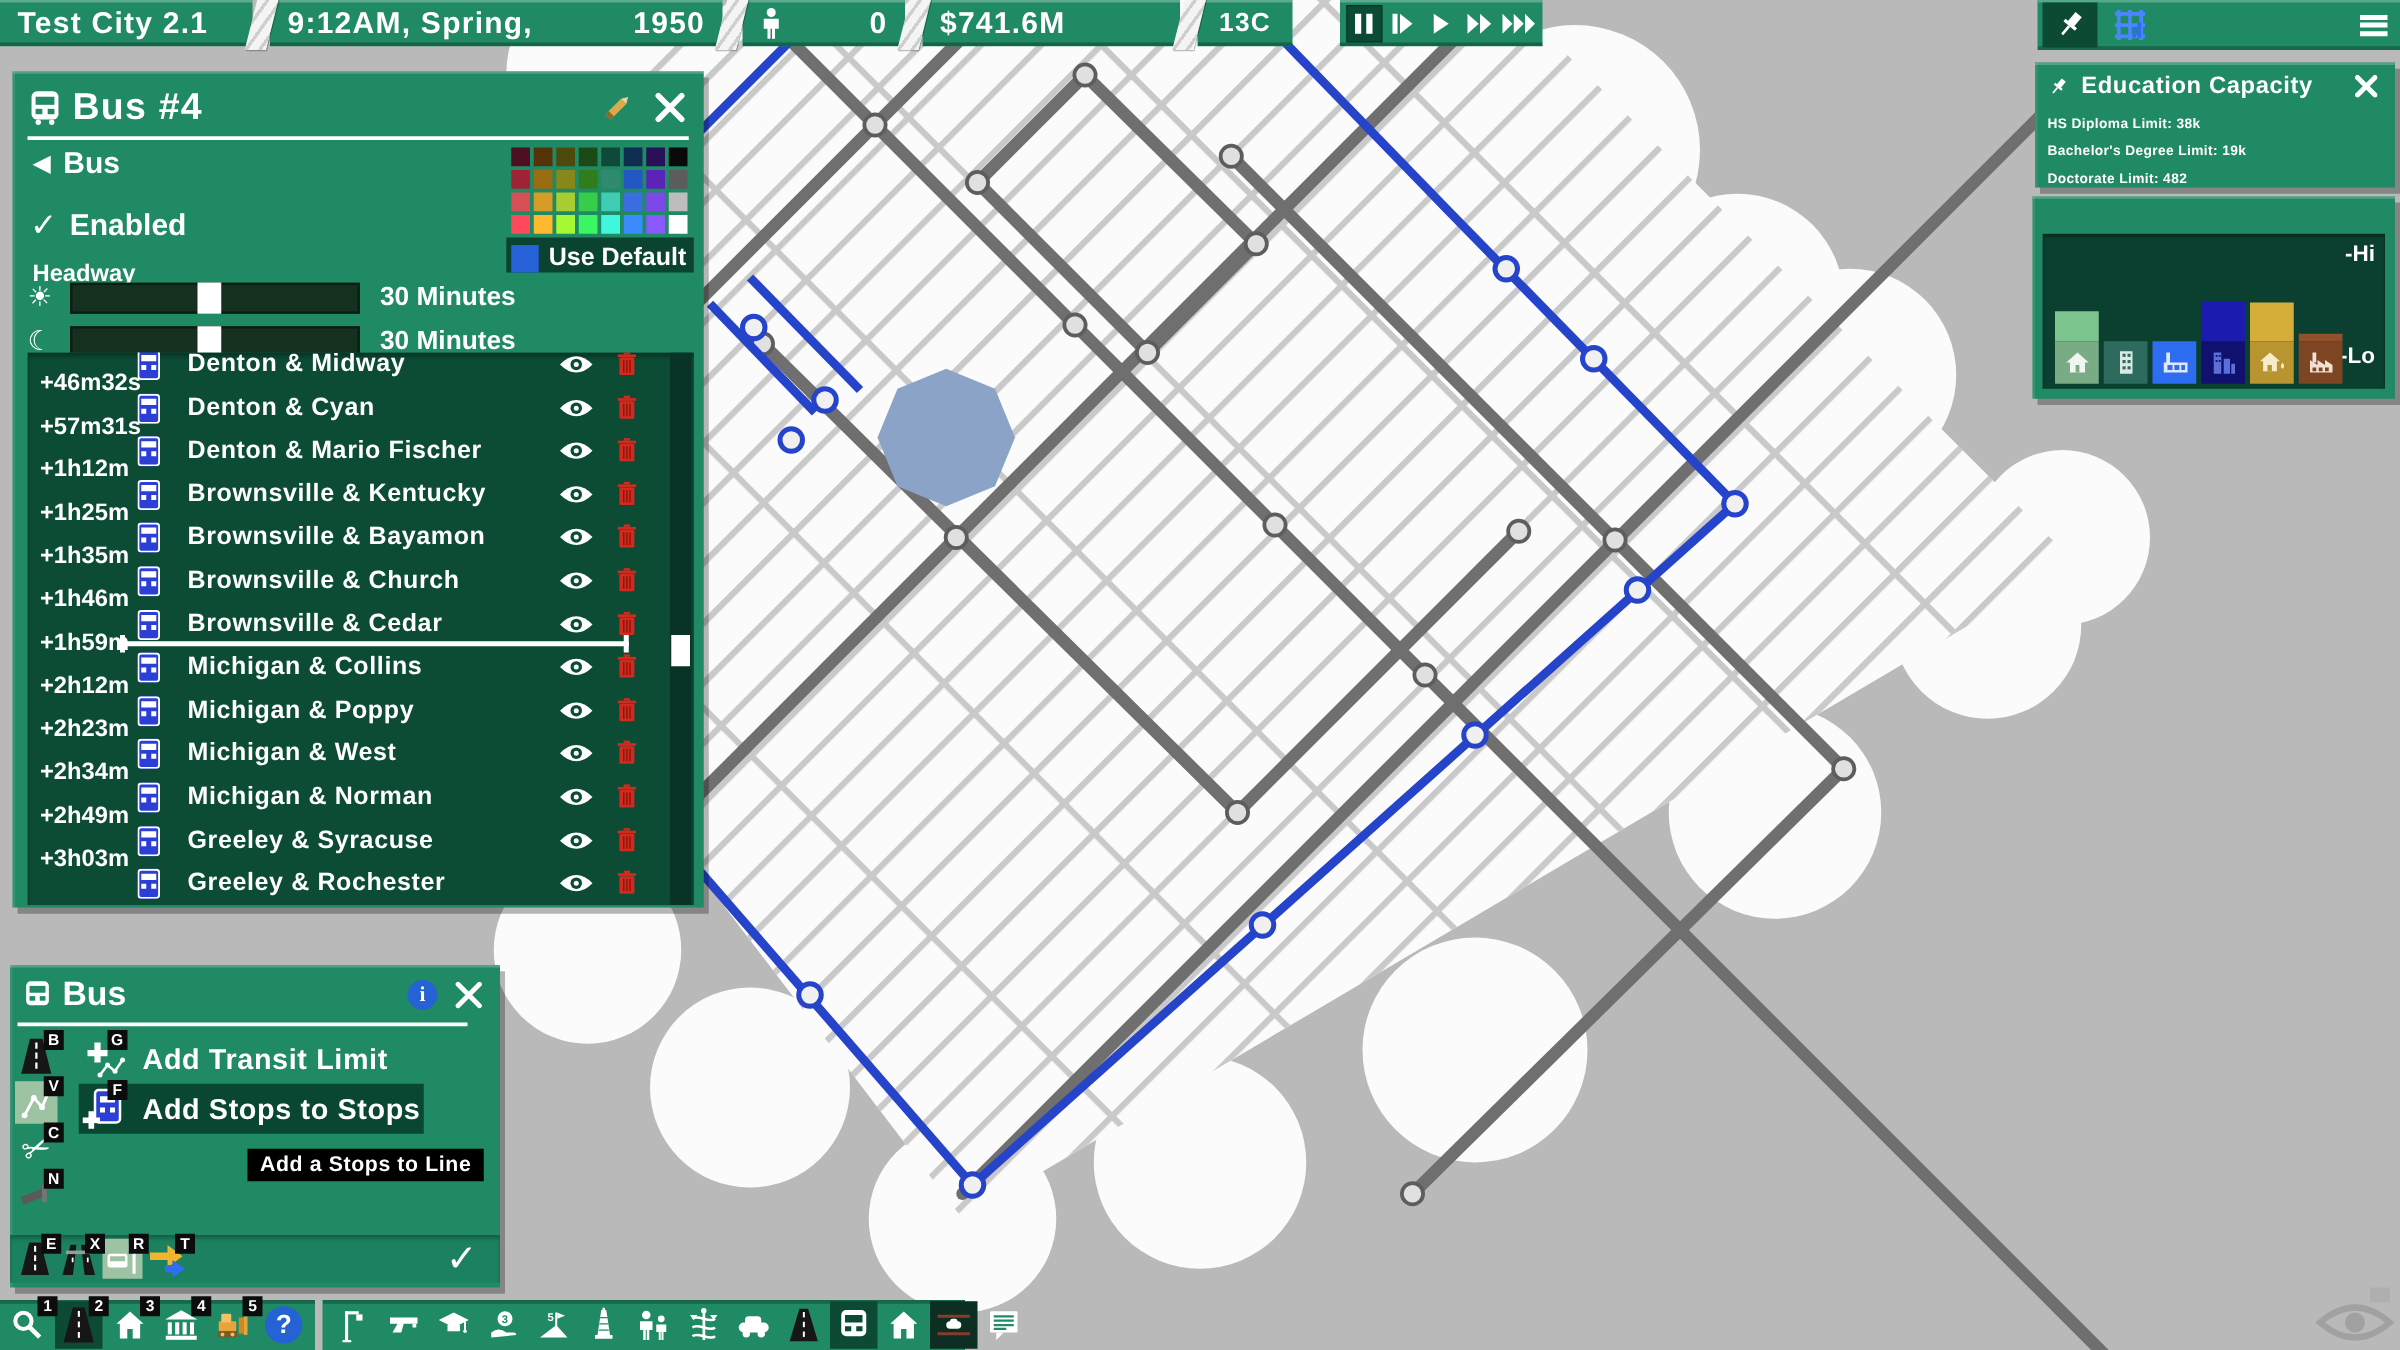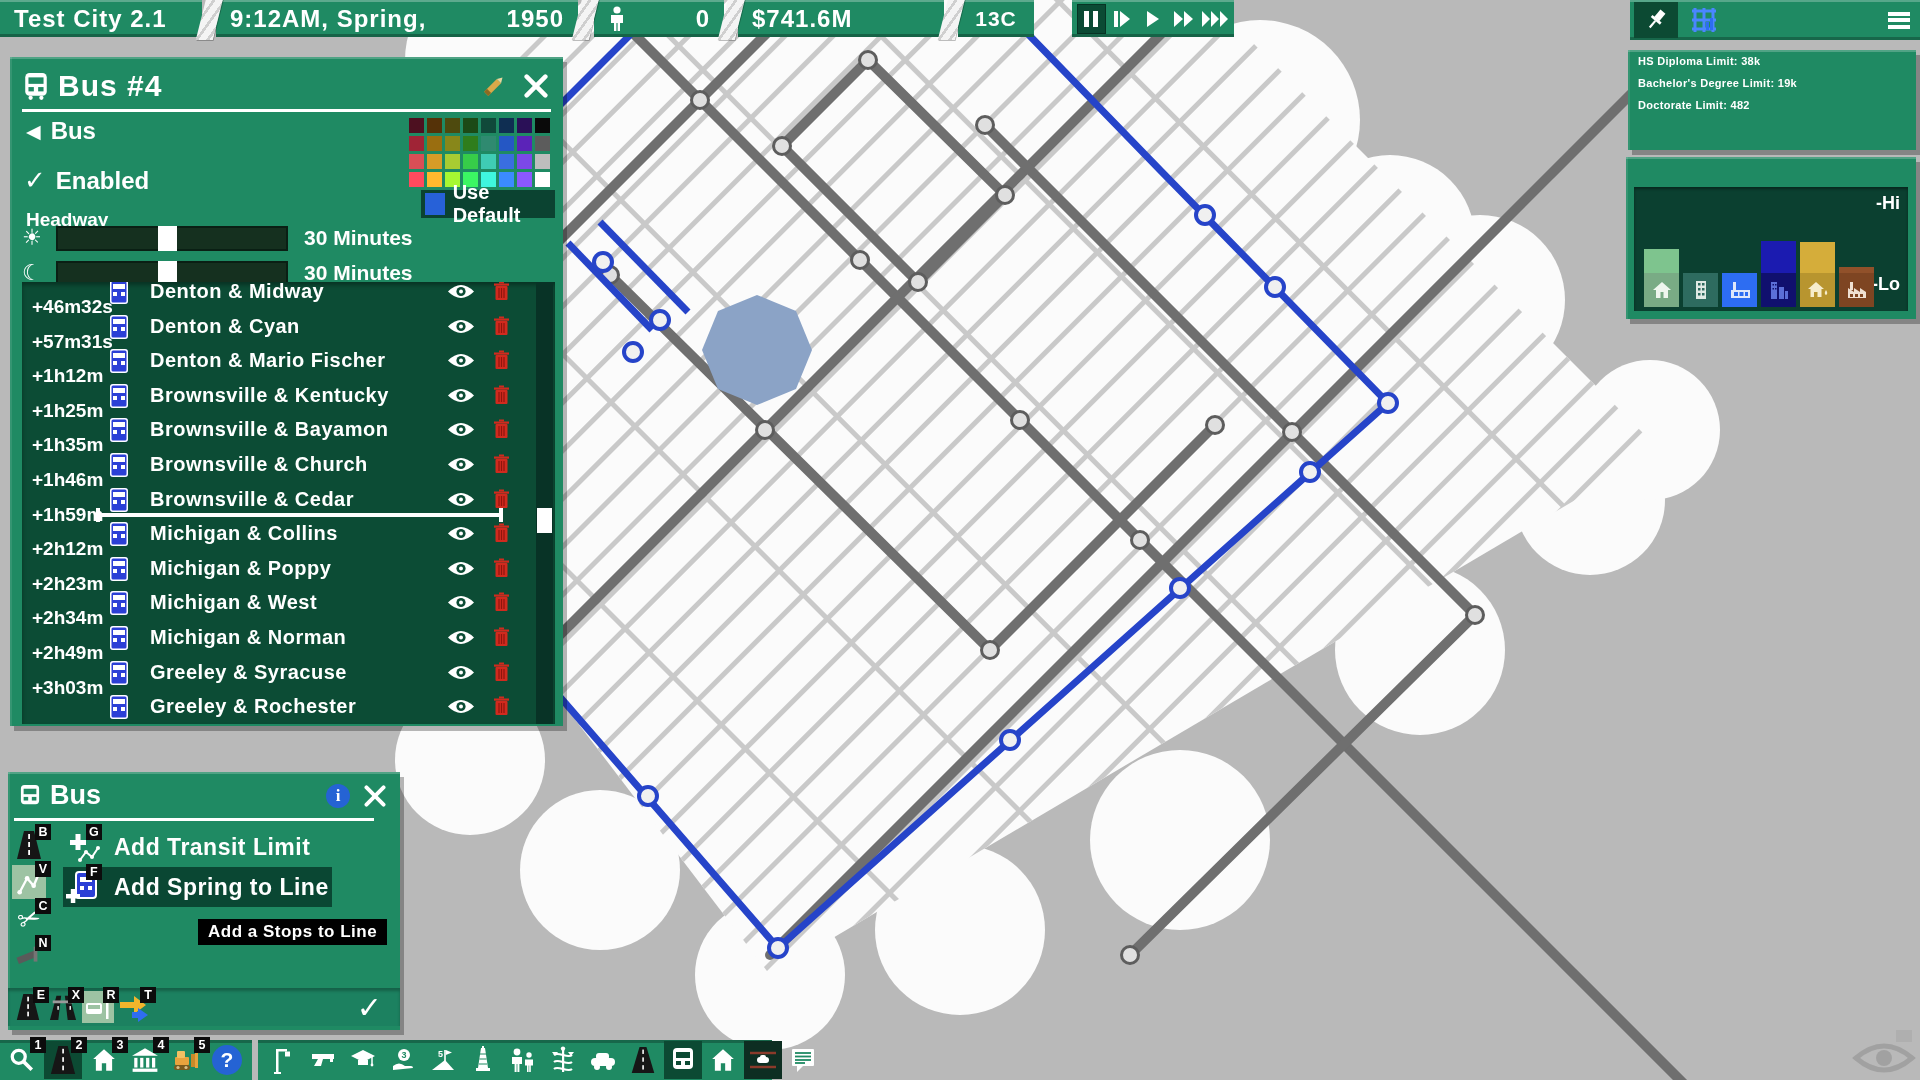--- a/index.html
+++ b/index.html
@@ -41,21 +41,21 @@
 .divider{position:absolute;left:12px;right:12px;height:3px;background:#fff}
 .backrow{position:absolute;left:16px;top:60px;display:flex;align-items:center;gap:10px;font-size:24px}
 .enrow{position:absolute;left:14px;top:108px;display:flex;align-items:center;gap:10px;font-size:24px}
 .hwlabel{position:absolute;left:16px;top:152px;font-size:19px}
 .sliderrow{position:absolute;left:12px;display:flex;align-items:center}
 .sltrack{width:232px;height:25px;background:#15301f;box-shadow:inset 0 0 0 2px #0a1f14;position:relative;margin-left:10px}
 .slhandle{position:absolute;top:0;width:19px;height:25px;background:#fff}
 .slval{margin-left:16px;font-size:21px}
 .palette{position:absolute;right:13px;top:61px;display:grid;grid-template-columns:repeat(8,15px);gap:3px}
 .sw{width:15px;height:15px}
-.usedef{position:absolute;right:8px;top:133px;width:134px;height:28px;background:#0b4331;display:flex;align-items:center;gap:8px;padding:0 4px;font-size:20px}
+.usedef{position:absolute;right:8px;top:133px;width:150px;height:28px;background:#0b4331;display:flex;align-items:flex-end;gap:8px;padding:0 4px;font-size:20px}
 .usedef .dsw{width:22px;height:22px}
 .stoplist{position:absolute;left:12px;right:8px;top:225px;bottom:2px;background:#0c4c35;overflow:hidden;
   box-shadow:inset 0 3px 4px rgba(0,0,0,.35)}
 .rows{position:relative;margin-top:-6px}
 .srow{position:relative;height:34.6px}
 .sname{position:absolute;left:128px;top:4px;font-size:20px;letter-spacing:.5px;white-space:nowrap}
 .stime{position:absolute;left:10px;top:20px;font-size:19px;z-index:2}
 .sbus{position:absolute;left:88px;top:4px;width:18px;height:24px;background:#2b3fd6;border-radius:3px;
   box-shadow:inset 0 0 0 1.5px #fff}
 .sbus i{position:absolute;left:3px;right:3px;height:5px;background:#fff;top:4px}
@@ -276,20 +276,38 @@
     </svg>
   </div>
   <div style="margin-left:auto;margin-right:10px">
     <div class="ibar"></div>
     <div class="ibar"></div>
     <div class="ibar"></div>
   </div>
 </div>
 
 <div class="panel" style="left:1628px;top:50px;width:288px;height:100px">
+  <div class="phead">
+    <svg width="17" height="17" viewBox="0 0 24 24">
+      <g transform="rotate(40 12 12)" fill="#fff">
+          <rect x="9" y="2" width="6" height="9"></rect>
+          <rect x="6.5" y="10.5" width="11" height="2.5"></rect>
+          <rect x="11" y="13" width="2" height="8"></rect>
+        </g>
+    </svg>
+    <span class="ptitle">Education Capacity</span>
+    <div class="xbtn">
+      <svg width="18" height="18" viewBox="0 0 18 18">
+          <g stroke="#fff" stroke-width="4" stroke-linecap="round">
+            <line x1="2" y1="2" x2="16" y2="16"></line>
+            <line x1="16" y1="2" x2="2" y2="16"></line>
+          </g>
+        </svg>
+    </div>
+  </div>
   <div class="edrow">HS Diploma Limit: 38k</div>
   <div class="edrow">Bachelor's Degree Limit: 19k</div>
   <div class="edrow">Doctorate Limit: 482</div>
 </div>
 
 <div class="panel" style="left:1626px;top:157px;width:290px;height:162px">
   <div class="zdinner">
     <span class="zlabel" style="top:6px">-Hi</span>
     <span class="zlabel" style="bottom:16px">-Lo</span>
     <div class="zslots">
@@ -933,21 +951,21 @@
       <svg width="36" height="34" viewBox="0 0 36 34">
         <rect x="10" y="2" width="20" height="26" rx="3" fill="#2b3fd6" stroke="#fff" stroke-width="2"></rect>
         <rect x="14" y="7" width="12" height="5" fill="#fff"></rect>
           <rect x="14" y="16" width="4" height="4" fill="#fff"></rect>
           <rect x="22" y="16" width="4" height="4" fill="#fff"></rect>
         <rect x="0" y="24" width="14" height="4.5" fill="#fff"></rect>
           <rect x="4.8" y="19" width="4.5" height="14" fill="#fff"></rect>
       </svg>
       <span class="kbd" style="top:-6px;right:0">F</span>
     </div>
-    <span>Add Spring to Line</span>
+    <span>Add Stops to Stops</span>
   </div>
 
   <div class="panelfoot">
     <div class="toolbtn" style="width:32px;height:32px">
       <svg width="28" height="28" viewBox="0 0 30 30">
           <polygon points="10,1 20,1 27,29 3,29" fill="#161616"></polygon>
           <g fill="#fff">
             <rect x="14.2" y="4" width="1.8" height="5"></rect>
             <rect x="14.2" y="12" width="1.8" height="5"></rect>
             <rect x="14.2" y="20" width="1.8" height="5"></rect>

